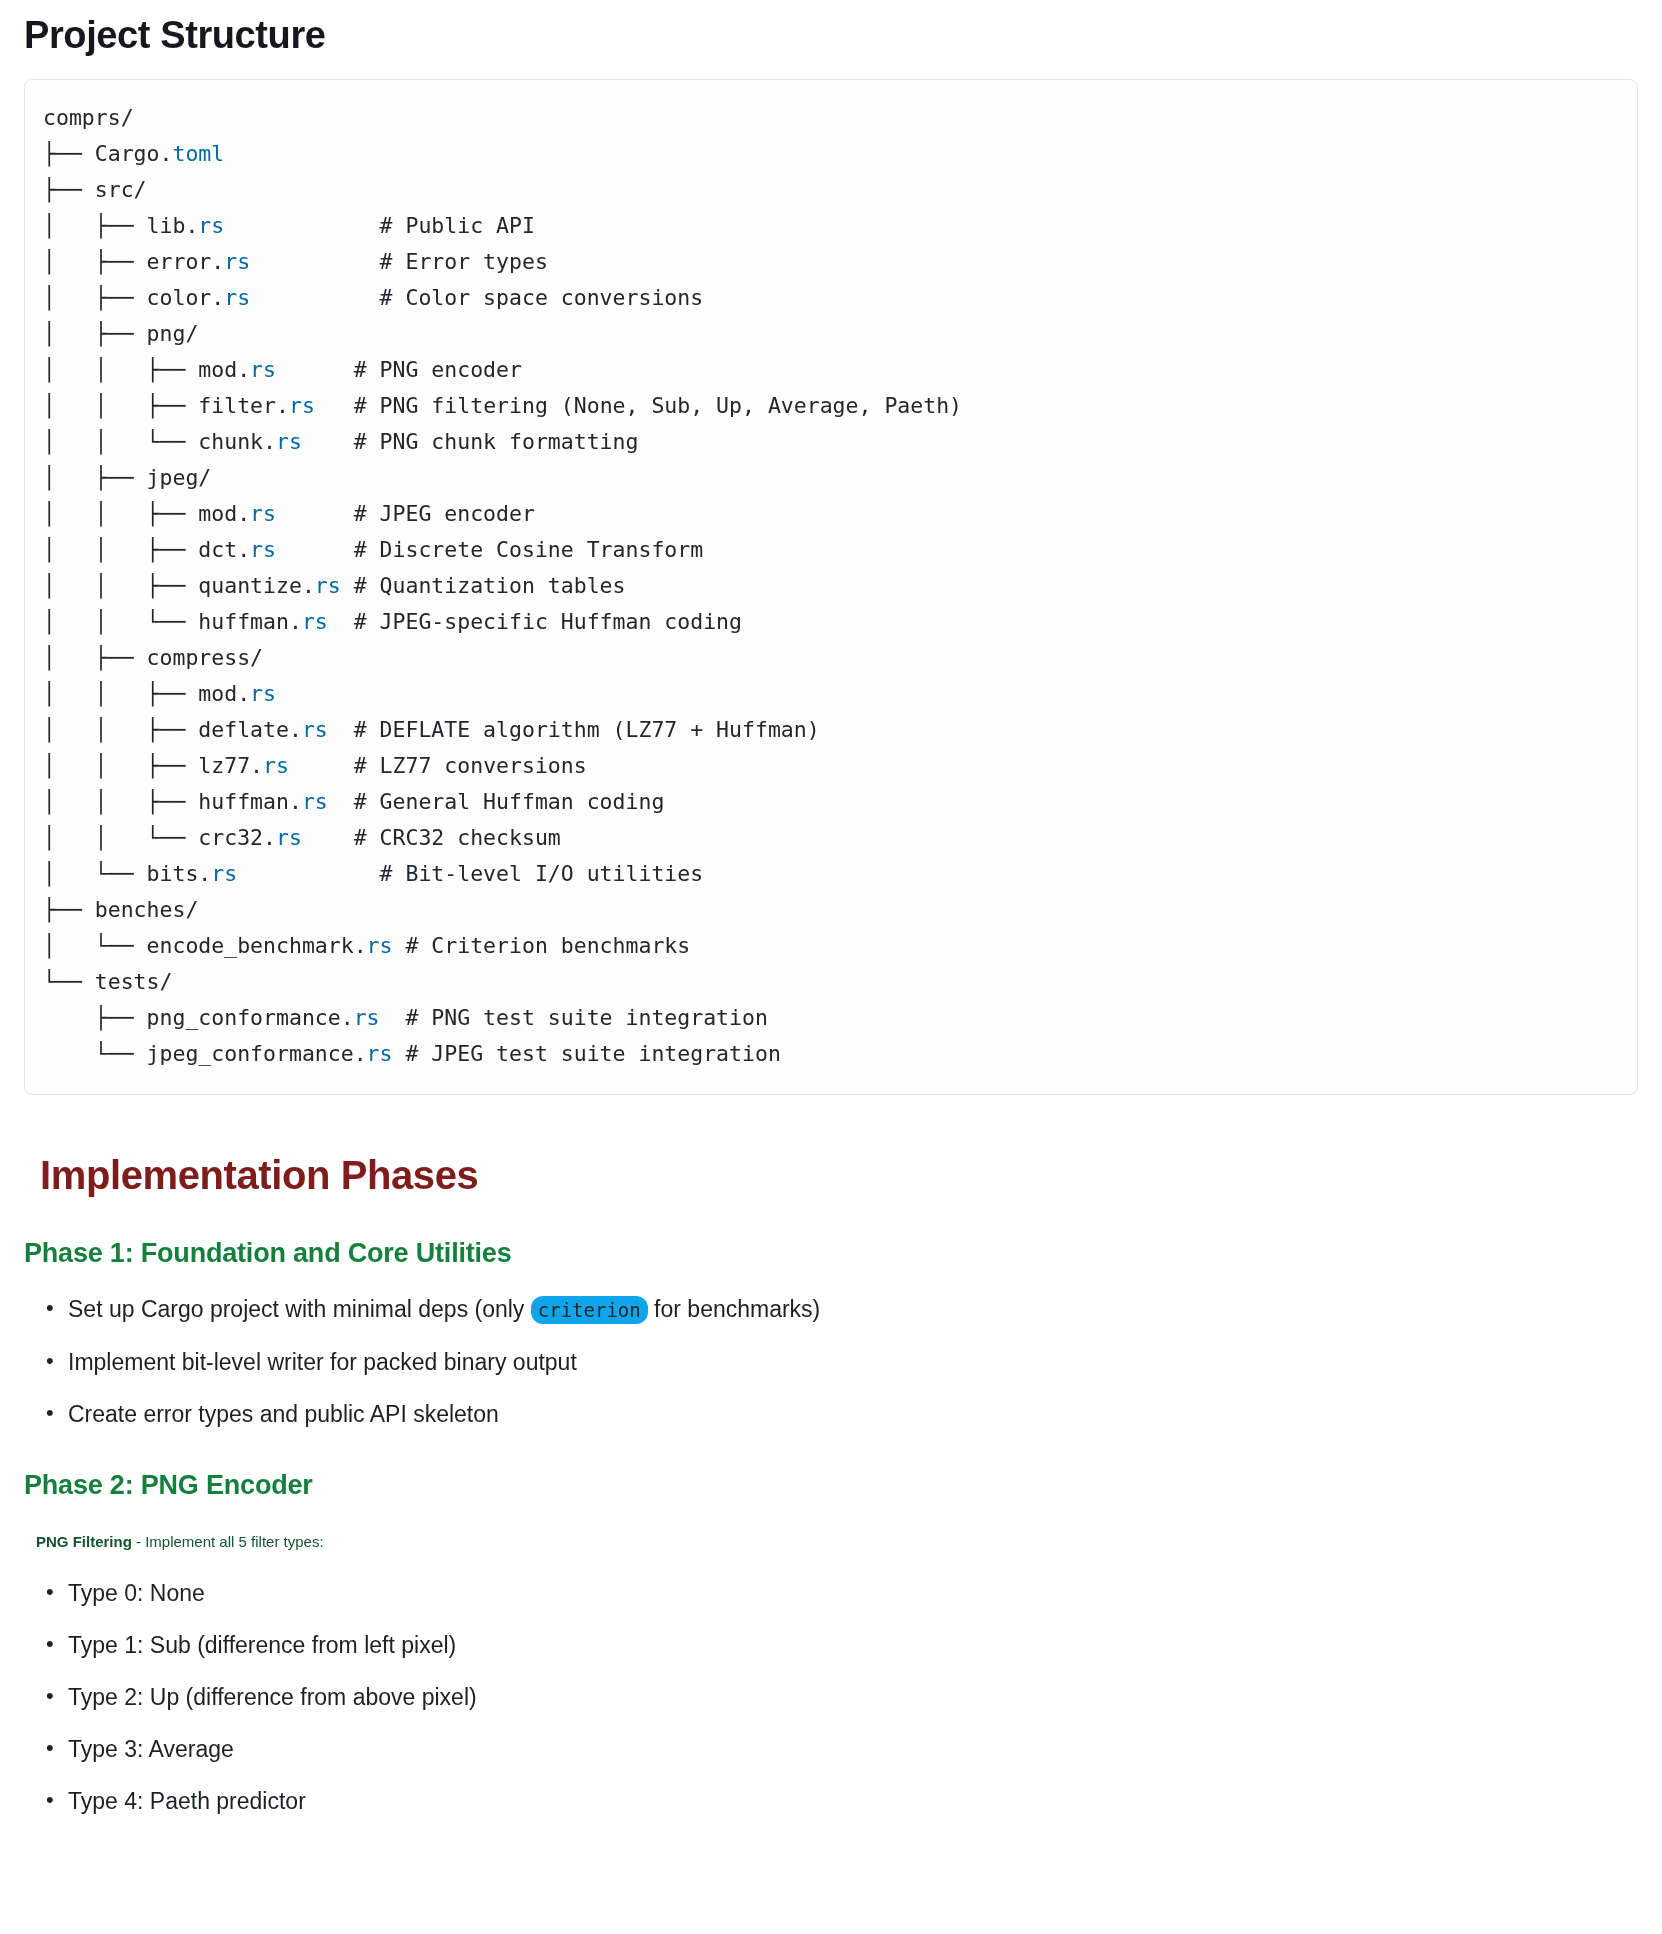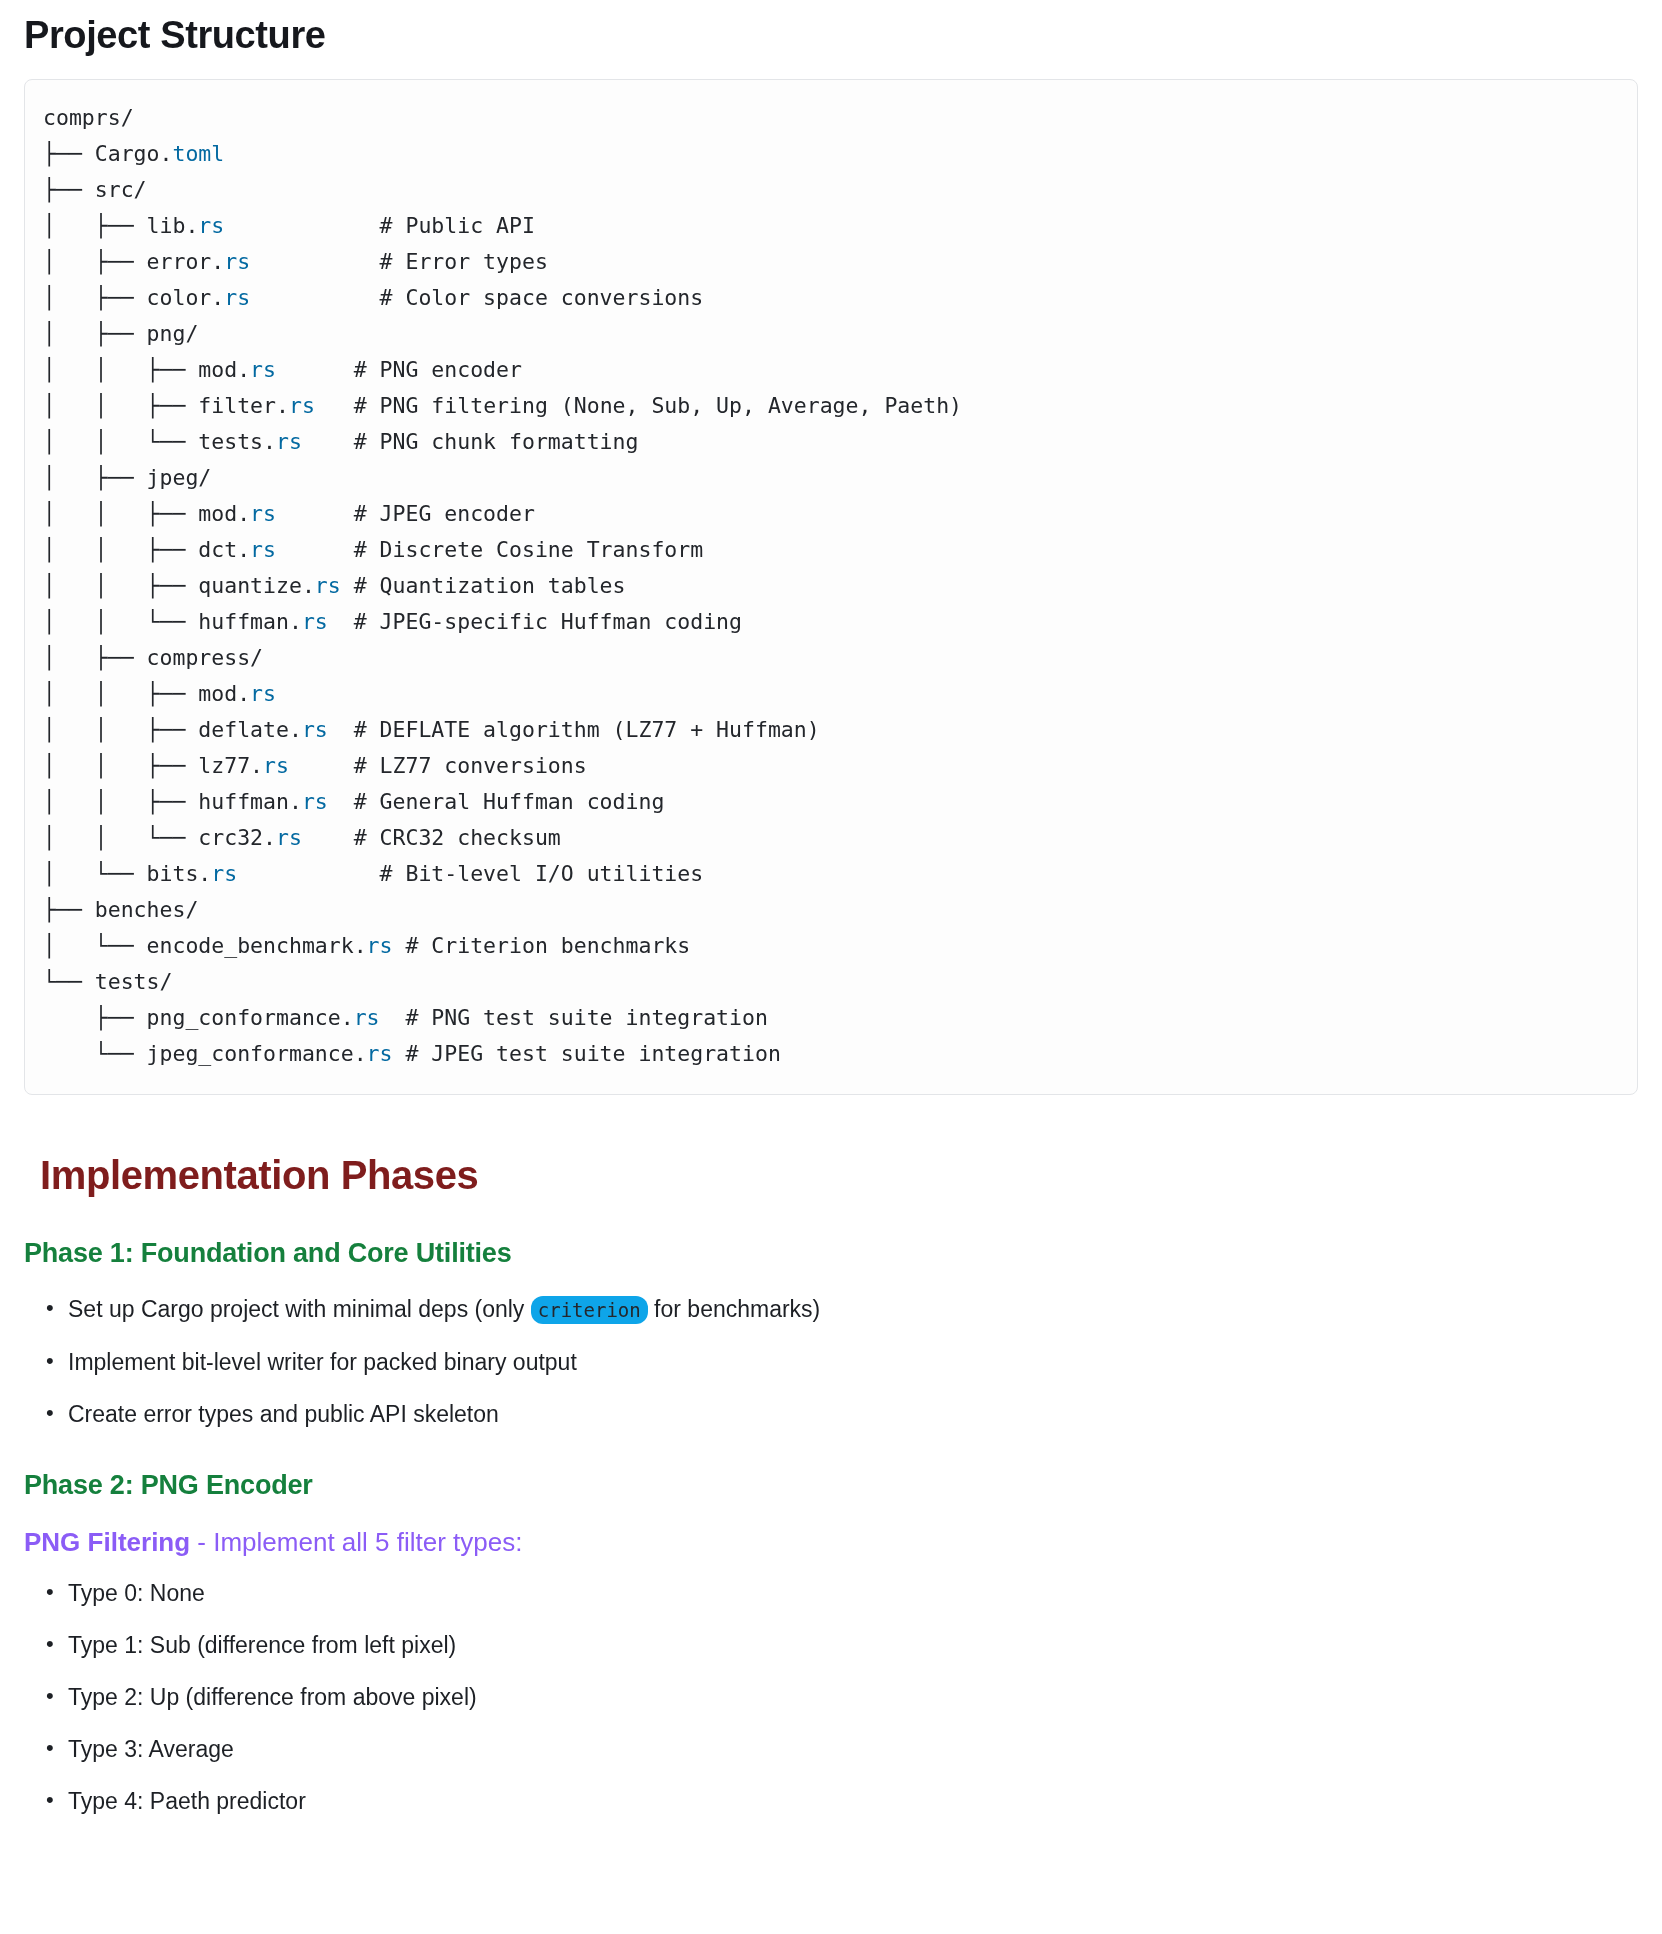--- a/index.html
+++ b/index.html
@@ -45,24 +45,24 @@
   pre.tree {
     margin: 0;
     font-family: "DejaVu Sans Mono", "Liberation Mono", monospace;
     font-size: 21.5px;
     line-height: 36px;
     color: #23262b;
     white-space: pre;
   }
   .tree .ext { color: #0369a1; }
   .para {
-    font-size: 26px;
+    font-size: 15px;
     line-height: 34px;
-    margin: 0 0 18px 0;
-    color: #8b5cf6;
+    margin: 0 0 18px 12px;
+    color: #14532d;
   }
   .para strong { font-weight: bold; }
   ul.bullets {
     margin: 0 0 8px 0;
     padding-left: 44px;
     list-style: none;
   }
   ul.bullets li {
     position: relative;
     font-size: 23px;
@@ -95,21 +95,21 @@
 <div class="tree-box">
   <pre class="tree" id="tree-pre"><span>comprs/</span>
 <span>├── Cargo.</span><span class="ext">toml</span>
 <span>├── src/</span>
 <span>│   ├── lib.</span><span class="ext">rs</span>            <span># Public API</span>
 <span>│   ├── error.</span><span class="ext">rs</span>          <span># Error types</span>
 <span>│   ├── color.</span><span class="ext">rs</span>          <span># Color space conversions</span>
 <span>│   ├── png/</span>
 <span>│   │   ├── mod.</span><span class="ext">rs</span>      <span># PNG encoder</span>
 <span>│   │   ├── filter.</span><span class="ext">rs</span>   <span># PNG filtering (None, Sub, Up, Average, Paeth)</span>
-<span>│   │   └── tests.</span><span class="ext">rs</span>    <span># PNG chunk formatting</span>
+<span>│   │   └── chunk.</span><span class="ext">rs</span>    <span># PNG chunk formatting</span>
 <span>│   ├── jpeg/</span>
 <span>│   │   ├── mod.</span><span class="ext">rs</span>      <span># JPEG encoder</span>
 <span>│   │   ├── dct.</span><span class="ext">rs</span>      <span># Discrete Cosine Transform</span>
 <span>│   │   ├── quantize.</span><span class="ext">rs</span> <span># Quantization tables</span>
 <span>│   │   └── huffman.</span><span class="ext">rs</span>  <span># JPEG-specific Huffman coding</span>
 <span>│   ├── compress/</span>
 <span>│   │   ├── mod.</span><span class="ext">rs</span>      
 <span>│   │   ├── deflate.</span><span class="ext">rs</span>  <span># DEFLATE algorithm (LZ77 + Huffman)</span>
 <span>│   │   ├── lz77.</span><span class="ext">rs</span>     <span># LZ77 conversions</span>
 <span>│   │   ├── huffman.</span><span class="ext">rs</span>  <span># General Huffman coding</span>

